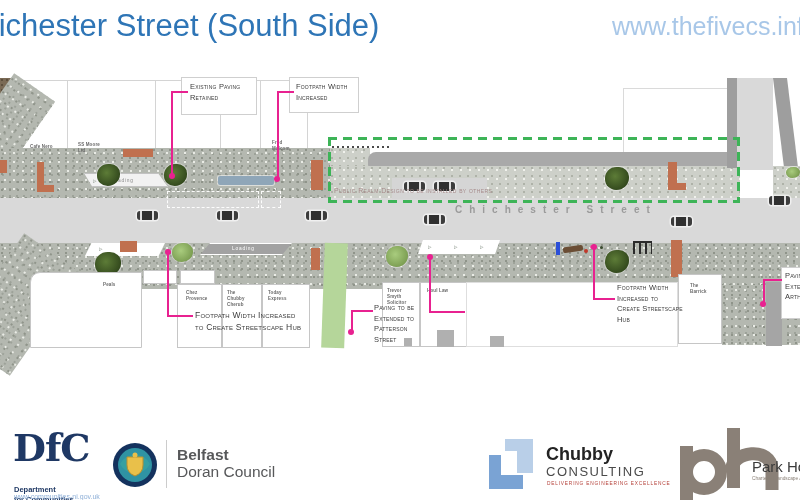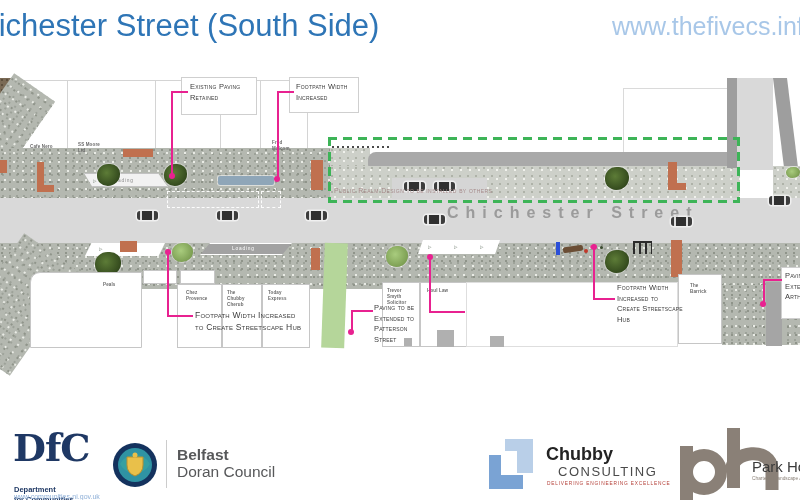--- a/index.html
+++ b/index.html
@@ -43,21 +43,21 @@
     background:radial-gradient(circle at 42% 40%,#5d7c37,#33491d 72%);
     box-shadow:0 0 0 1px rgba(255,255,255,.35);}
   .tree.light{background:radial-gradient(circle at 42% 40%,#a9cc7e,#7c9e52 72%);}
   .car{width:21px;height:9px;border-radius:3px;
     background:linear-gradient(90deg,#3c3c3c 0 14%,#dedede 14% 24%,#303030 24% 70%,#dedede 70% 80%,#3c3c3c 80% 100%);
     box-shadow:0 0 0 1.5px rgba(255,255,255,.6);}
   .orange{background:var(--orange);}
   .dashw{border:1px dashed rgba(255,255,255,.95);box-sizing:border-box;}
   .chev{font-size:7px;color:#9aa39a;}
   .loadtxt{font-size:6px;letter-spacing:1px;transform:scale(.8);transform-origin:0 0;}
-  .streetname{font-size:16px;font-weight:600;letter-spacing:7px;color:var(--street-text);}
+  .streetname{font-size:10px;font-weight:600;letter-spacing:7px;color:var(--street-text);margin-left:8px;}
   .realm-note{font-size:7px;color:var(--realm-note);font-variant:small-caps;letter-spacing:.4px;}
   .dotline{height:2px;background:repeating-linear-gradient(90deg,#4a4a4a 0 2px,transparent 2px 5px);}
   .graybit{background:#b0b0b0;}
   
   .dfc-a{font-family:"DejaVu Serif","Liberation Serif",serif;font-weight:bold;
          font-size:38px;color:var(--navy);letter-spacing:-1px;}
   .dfc-d{font-size:7.5px;font-weight:bold;color:var(--navy);line-height:1.3;}
   .dfc-u{font-size:7px;color:#8fb0d8;}
   .bcc1{font-size:15.5px;font-weight:bold;color:var(--belfast-gray);line-height:1.1;}
   .bcc2{font-size:15.5px;color:var(--belfast-gray);line-height:1.1;}
@@ -268,21 +268,21 @@
   </svg>
   <div class="abs line" style="left:166px;top:20px;width:1px;height:48px;background:#cccccc;"></div>
   <div class="abs bcc1" style="left:177px;top:26px;">Belfast</div>
   <div class="abs bcc2" style="left:177px;top:43px;">Doran Council</div>
 
   <svg class="abs" style="left:487px;top:17px;" width="48" height="54" viewBox="0 0 48 54">
     <polygon fill="#b9cfe8" points="18,2 46,2 46,36 30,36 30,14 18,14"></polygon>
     <polygon fill="#7aa3d4" points="2,18 14,18 14,38 36,38 36,52 2,52"></polygon>
   </svg>
   <div class="abs dor-n" style="left:546px;top:25px;">Chubby</div>
-  <div class="abs dor-c" style="left:546px;top:44px;margin-left:12px;">CONSULTING</div>
+  <div class="abs dor-c" style="left:546px;top:44px;">CONSULTING</div>
   <div class="abs dor-t" style="left:547px;top:61px;">DELIVERING ENGINEERING EXCELLENCE</div>
 
   <svg class="abs" style="left:676px;top:8px;" width="120" height="75" viewBox="0 0 120 75">
     <g stroke="#8a8077" fill="none">
       <rect x="4" y="18" width="13" height="57" fill="#8a8077" stroke="none"></rect>
       <circle cx="28" cy="44" r="17" stroke-width="12"></circle>
       <rect x="51" y="0" width="13" height="60" fill="#8a8077" stroke="none"></rect>
       <path d="M55 44 C55 22 96 18 96 42 L96 62" stroke-width="13"></path>
     </g>
   </svg>

